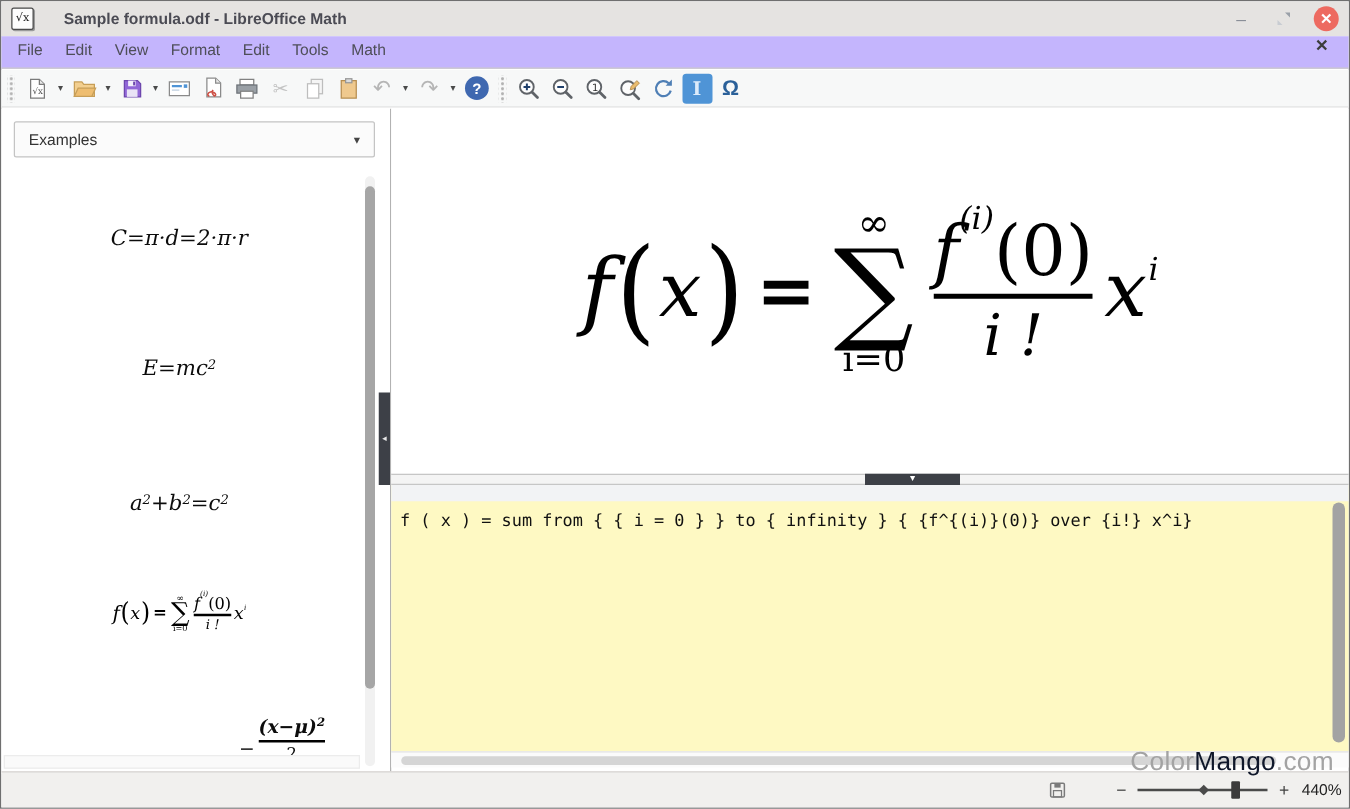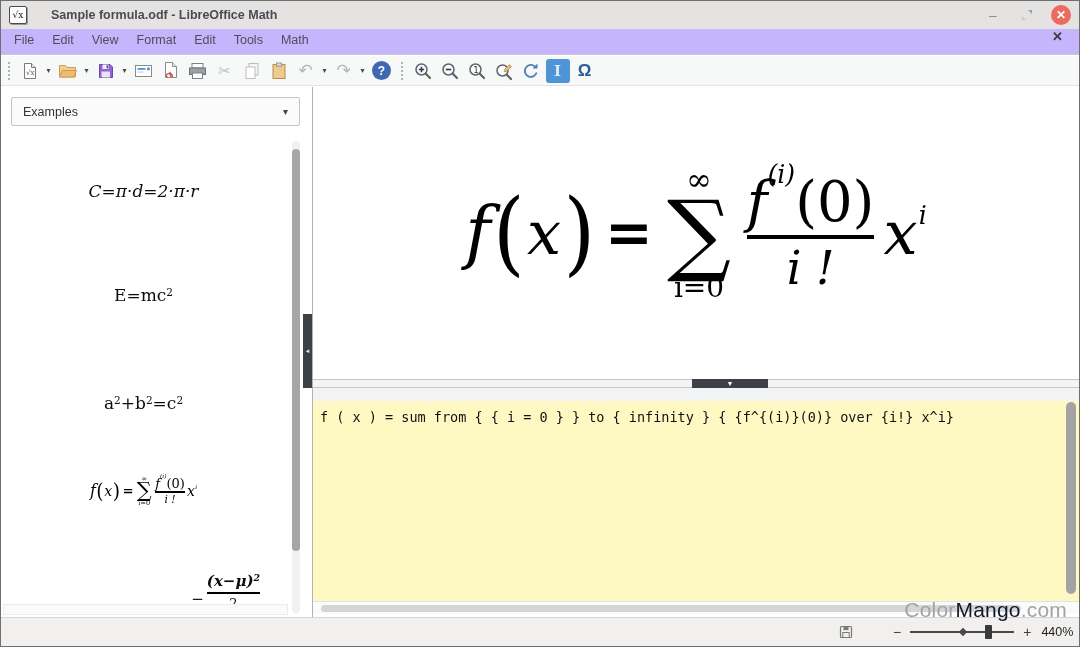--- a/index.html
+++ b/index.html
@@ -55,22 +55,22 @@
   .sidebar { position:absolute; left:0; top:86px; width:311px; height:532px; background:#fff; }
   .examples-combo {
     position:absolute; left:10px; top:10px; width:289px; height:29px;
     border:1px solid #c4c4c4; border-radius:2px; background:#fbfbfb;
     display:flex; align-items:center; padding:0 11px; font-size:12.5px; color:#333;
   }
   .combo-caret { margin-left:auto; font-size:10px; color:#444; }
   .ex-item { position:absolute; left:0; width:285px; text-align:center; color:#0c0c0c;
     font-family:"DejaVu Serif", serif; }
   .ex-circle { top:94px; font-size:17px; font-style:italic; }
-  .ex-energy { top:198px; font-size:17px; }
-  .ex-pyth   { top:306px; font-size:17px; }
+  .ex-energy { top:198px; font-size:17px; font-style:italic; }
+  .ex-pyth   { top:306px; font-size:17px; font-style:italic; }
   .ss { font-size:.62em; position:relative; top:-.5em; }
   .ex-taylor { top:388px; display:flex; justify-content:center; }
   .gauss { position:absolute; right:52px; top:486px; height:36px; overflow:hidden;
     display:flex; align-items:flex-start; font-family:"DejaVu Serif", serif; font-size:15px; color:#0c0c0c; }
   .gauss .minus { margin-top:17px; margin-right:3px; font-style:normal; }
   .gfrac { display:flex; flex-direction:column; align-items:center; }
   .gnum { font-style:italic; line-height:1.1;font-weight:bold; }
   .gbar { height:2px; background:#000; align-self:stretch; margin-top:2px; }
   .gden { font-size:13px; line-height:1; margin-top:3px; }
   .side-vscroll { position:absolute; right:12px; top:54px; width:8px; height:472px; background:#f1f1f1; border-radius:4px; }

